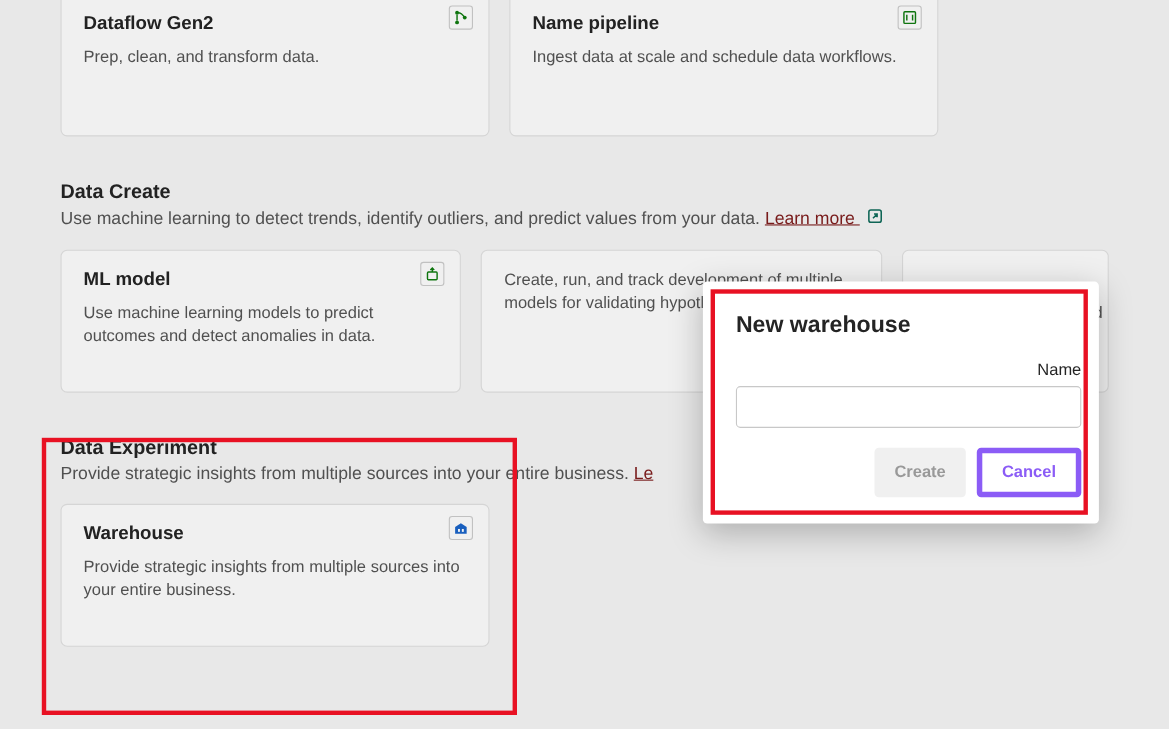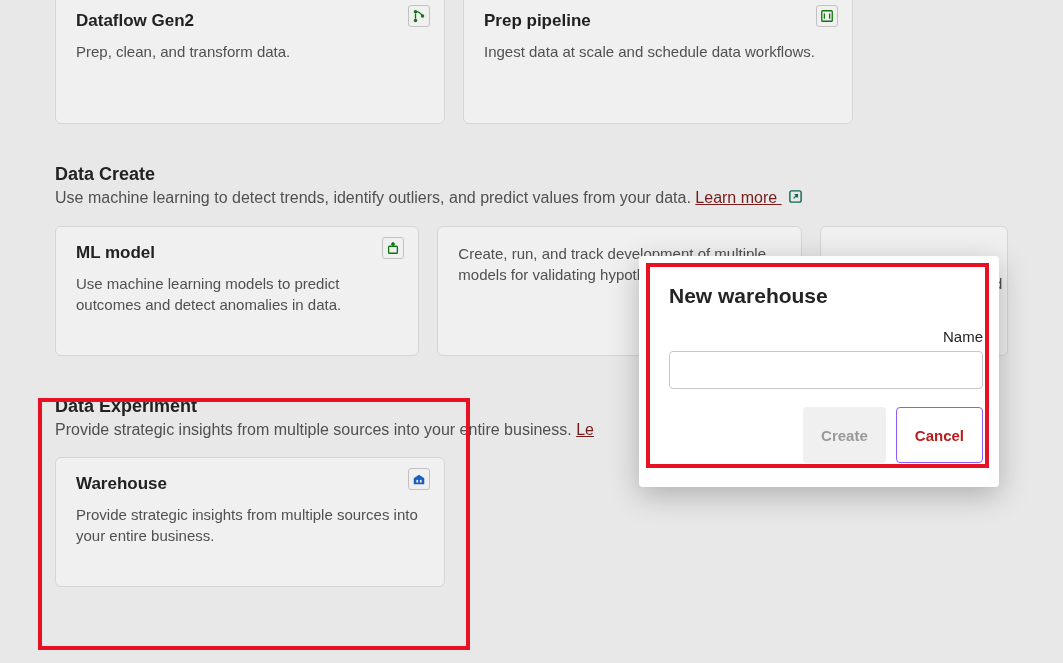--- a/index.html
+++ b/index.html
@@ -140,36 +140,36 @@
       padding: 0 10px;
       font-size: 15px;
       margin-bottom: 18px;
     }
     .modal-actions {
       display: flex;
       gap: 10px;
       justify-content: flex-end;
     }
     .btn {
-      height: 56px;
+      height: 45px;
       padding: 0 18px;
       border-radius: 4px;
       font-size: 15px;
       font-weight: 600;
       cursor: pointer;
     }
     .btn-create {
       background: #f0f0f0;
       border: none;
       color: #999;
     }
     .btn-cancel {
       background: #fff;
-      border: 1px solid #8b5cf6;
-      color: #b91c1c;
+      border: 5px solid #8b5cf6;
+      color: #8b5cf6;
     }
     .top-row {
       margin-top: -6px;
     }
     .row-ds {
       margin-top: 16px;
     }
   </style>
 </head>
 <body>
@@ -185,21 +185,21 @@
       <div class="card-icon icon-green">
         <svg width="14" height="14" viewBox="0 0 16 16" fill="currentColor">
             <circle cx="4" cy="3" r="2"></circle>
             <circle cx="4" cy="13" r="2"></circle>
             <circle cx="12" cy="8" r="2"></circle>
             <path d="M4 5v6M5 3c3 0 5 2 7 5" stroke="currentColor" stroke-width="1.5" fill="none"></path>
           </svg>
       </div>
     </div>
     <div class="card">
-      <div class="card-title">Prep pipeline</div>
+      <div class="card-title">Name pipeline</div>
       <div class="card-desc">Ingest data at scale and schedule data workflows.</div>
       <div class="card-icon icon-green">
         <svg width="14" height="14" viewBox="0 0 16 16" fill="none" stroke="currentColor" stroke-width="1.5">
             <rect x="2" y="2" width="12" height="12" rx="1"></rect>
             <path d="M5 5v6M11 5v6"></path>
           </svg>
       </div>
     </div>
   </div>
 

